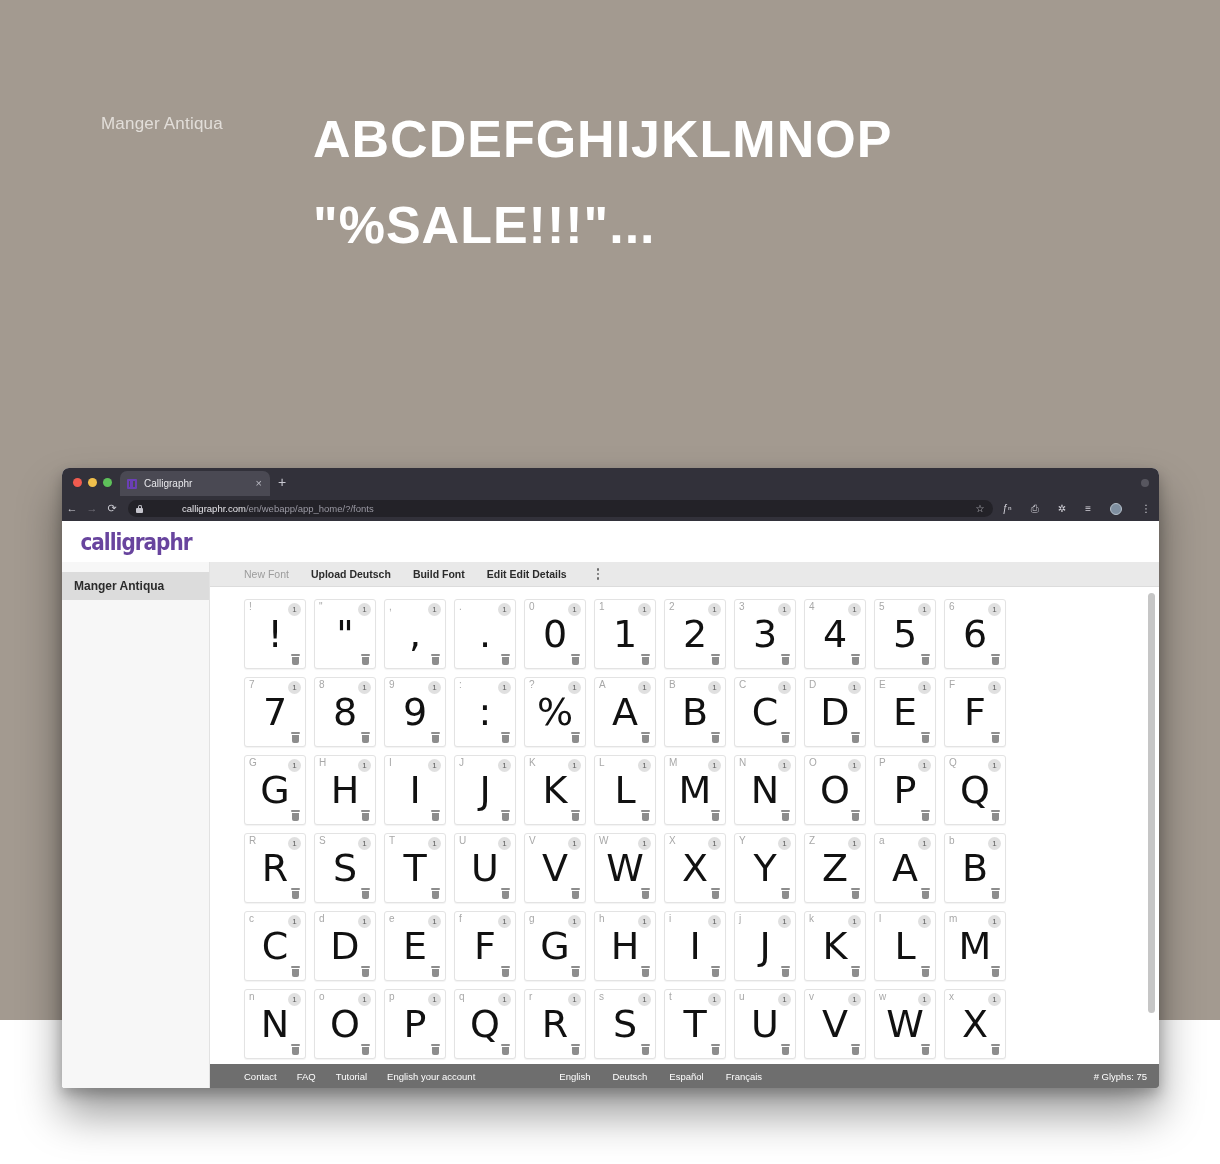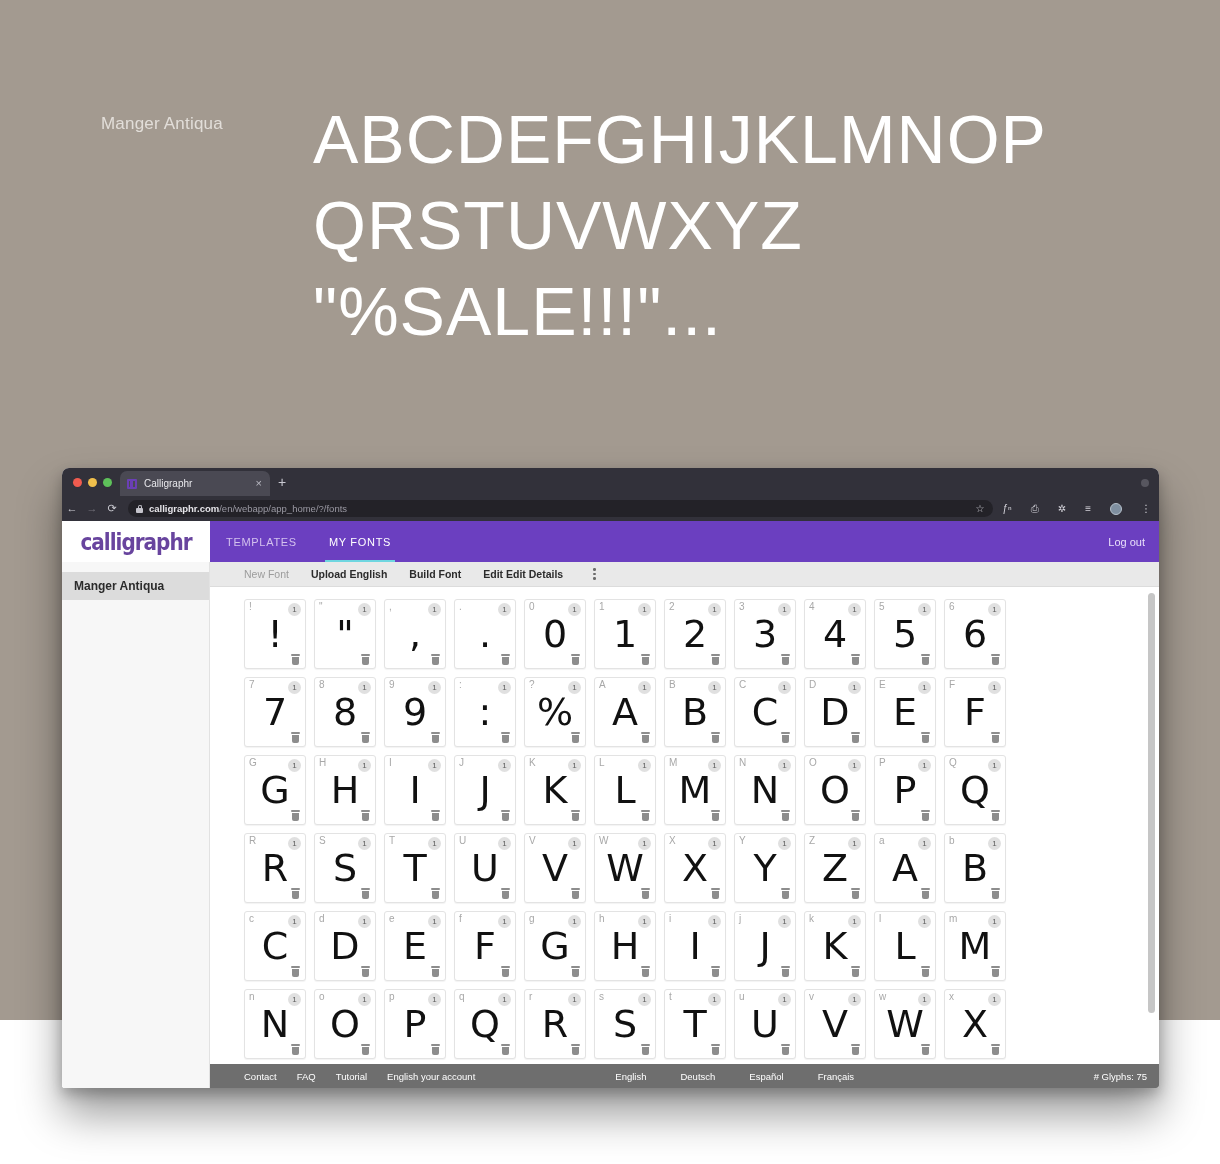--- a/index.html
+++ b/index.html
@@ -38,25 +38,25 @@
   }
 
   #hero-sample {
     position: absolute;
     left: 313px; top: 96px;
     width: 860px;
   }
 
   .sample-line {
     color: #ffffff;
-    font-size: 68px;
+    font-size: 52px;
     line-height: 86px;
     white-space: nowrap;
     font-family: "Liberation Sans", sans-serif;
-    font-weight: 400;
+    font-weight: 700;
     letter-spacing: 1px;
   }
 
   
   #browser {
     position: absolute;
     left: 62px; top: 468px;
     width: 1097px;
     height: 620px;
     border-radius: 7px 7px 3px 3px;
@@ -181,21 +181,21 @@
     border: 1px solid #c5c4cc;
     border-bottom: none;
     border-radius: 2px 2px 0 0;
   }
   #url-text {
     font-size: 9.5px;
     color: #9a99a3;
     white-space: nowrap;
     overflow: hidden;
   }
-  #url-text b { color: #e6e5ea; font-weight: 700; }
+  #url-text b { color: #e6e5ea; font-weight: 400; margin-left: 33px; }
   #star-icon {
     margin-left: auto;
     font-size: 10px;
     color: #cfcfd6;
     line-height: 1;
   }
   #ext-icons {
     display: flex;
     align-items: center;
     gap: 19px;
@@ -418,34 +418,33 @@
   #footer {
     height: 24px;
     background: #6e6e6e;
     display: flex;
     align-items: center;
     color: #ffffff;
     font-size: 9.5px;
     padding: 0 12px 0 34px;
   }
   .foot-link { margin-right: 20px; white-space: nowrap; }
-  #foot-langs { display: flex; margin-left: 120px; gap: 12px; }
+  #foot-langs { display: flex; margin-left: 64px; }
   #foot-langs .foot-link { margin-right: 22px; }
   #glyph-count-label { margin-left: auto; white-space: nowrap; }
 </style>
 </head>
 <body>
 
 <div id="page">
 
   <div id="hero">
     <div id="hero-label">Manger Antiqua</div>
     <div id="hero-sample">
       <div class="sample-line">ABCDEFGHIJKLMNOP</div>
-      <div class="sample-line">QRSTUVWXYZ</div>
       <div class="sample-line">"%SALE!!!"...</div>
     </div>
   </div>
 
   <div id="browser">
 
     <div id="titlebar">
       <div class="traffic red"></div>
       <div class="traffic yellow"></div>
       <div class="traffic green"></div>
@@ -485,46 +484,35 @@
         <span class="ext">⋮</span>
       </div>
     </div>
 
     <div id="app">
 
       <div id="app-header">
         <div id="logo-cell">
           <span id="logo">calligraphr</span>
         </div>
-        <div id="navbar">
-          <div class="nav-tab">
-            <span>TEMPLATES</span>
-          </div>
-          <div class="nav-tab active">
-            <span>MY FONTS</span>
-          </div>
-          <div id="logout">
-            <span>Log out</span>
-          </div>
-        </div>
       </div>
 
       <div id="app-main">
 
         <div id="sidebar">
           <div class="side-item selected">
             <span>Manger Antiqua</span>
           </div>
         </div>
 
         <div id="content">
 
           <div id="toolbar">
             <span class="tool-item disabled">New Font</span>
-            <span class="tool-item">Upload English</span>
+            <span class="tool-item">Upload Deutsch</span>
             <span class="tool-item">Build Font</span>
             <span class="tool-item">Edit Edit Details</span>
             <span id="kebab">
                 <span></span>
                 <span></span>
                 <span></span>
               </span>
           </div>
 
           <div id="glyph-scroll">

